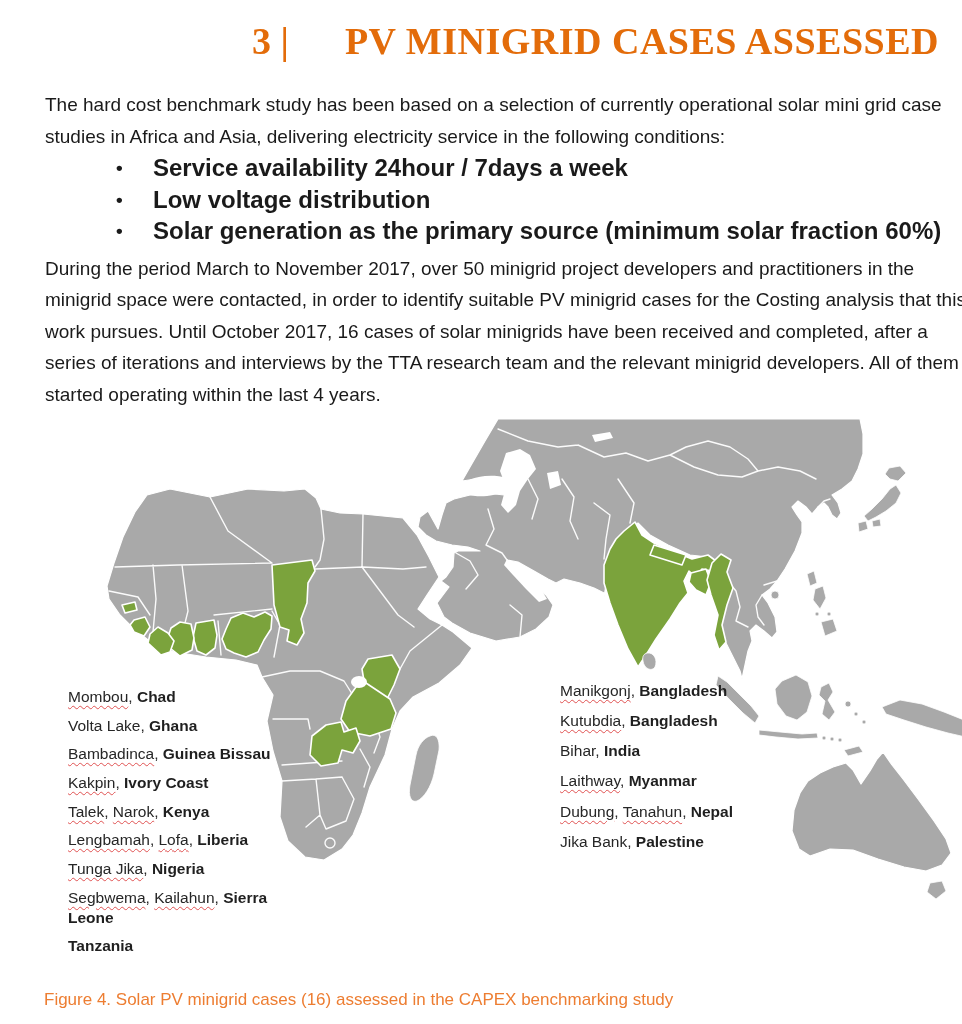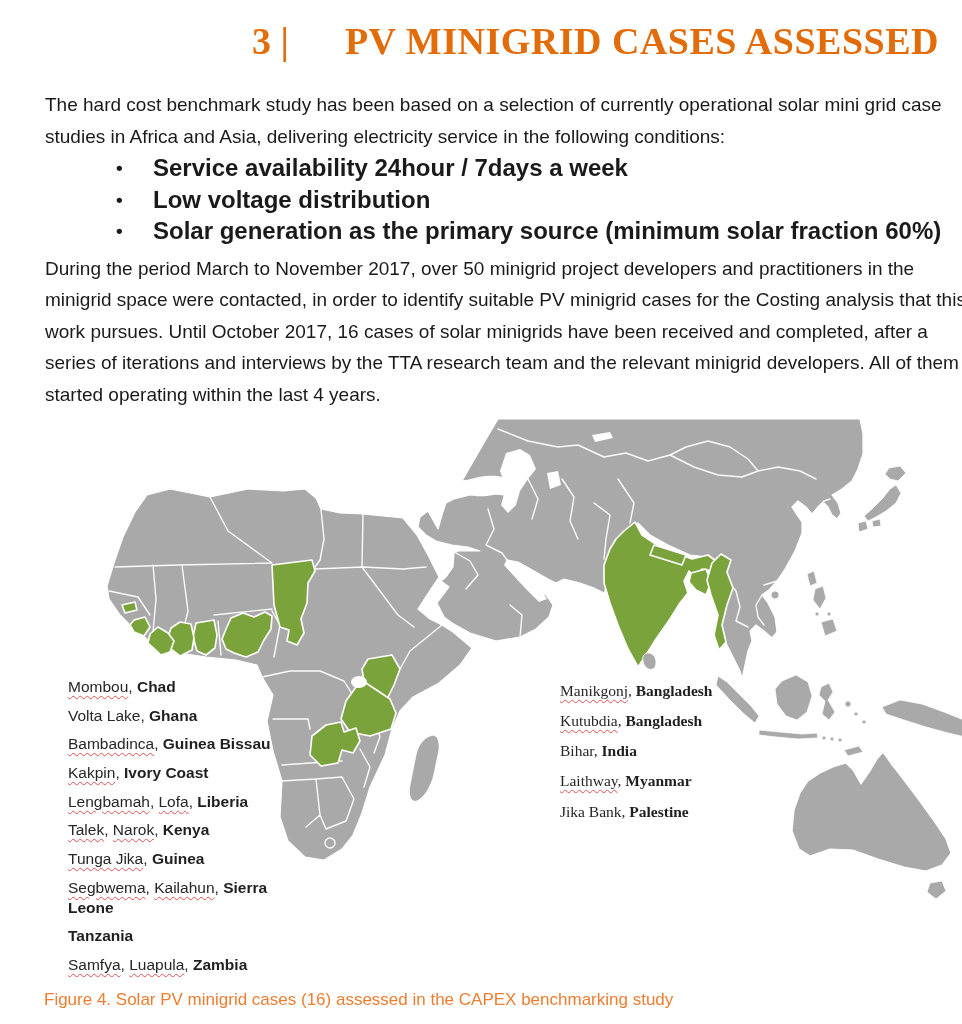--- a/index.html
+++ b/index.html
@@ -18,22 +18,22 @@
   h1.title .sec-title{display:inline-block;margin-left:56px;letter-spacing:.5px;}
   .bodytext{margin:0 14px 0 15px;font-size:19px;line-height:31.5px;}
   .intro{margin-top:27px;}
   .bullets{margin:0 14px 0 0;}
   .bullet-item{position:relative;padding-left:123px;font-size:24px;line-height:31.5px;font-weight:bold;}
   .bullet-item::before{content:"\2022";position:absolute;left:86px;top:0;font-size:19px;}
   .para2{margin-top:6px;}
   .figure{position:relative;width:930px;height:557px;margin:9px 0 0 28px;}
   .figure svg{position:absolute;left:0;top:0;}
   .case-list{position:absolute;font-size:15.5px;line-height:1.3;color:#262626;}
-  .case-list.africa{left:10px;top:258px;width:206px;}
-  .case-list.asia{left:502px;top:262px;width:230px;font-family:Liberation Serif, serif;}
+  .case-list.africa{left:10px;top:268px;width:206px;}
+  .case-list.asia{left:502px;top:262px;width:230px;}
   .africa .case-item{margin-bottom:8.5px;}
   .asia .case-item{margin-bottom:10px;}
   .case-item .country{font-weight:bold;color:#1f1f1f;}
   .case-item .place{text-decoration:underline;text-decoration-style:wavy;text-decoration-color:var(--squiggle);text-decoration-thickness:1px;text-underline-offset:3px;}
   .caption{margin:14px 0 0 14px;font-size:17px;font-weight:normal;color:var(--caption-color);}
   .land{fill:var(--land);stroke:#fff;stroke-width:1.2;stroke-linejoin:round;}
   .isle{fill:var(--land);stroke:#fff;stroke-width:0.8;stroke-linejoin:round;}
   .hl{fill:var(--green);stroke:#fff;stroke-width:1.6;stroke-linejoin:round;}
   .bdr{fill:none;stroke:#fff;stroke-width:1.4;stroke-linejoin:round;stroke-linecap:round;opacity:.95;}
   .sea{fill:#fff;stroke:none;}
@@ -116,31 +116,31 @@
       <circle class="isle" cx="922" cy="340" r="2"></circle>
       <path class="land" d="M742,374 L750,362 L762,354 L775,348 L788,344 L795,351 L803,365 L812,352 L819,340 L825,333 L834,346 L845,360 L860,380 L876,402 L888,420 L893,434 L884,446 L868,452 L846,448 L820,440 L795,431 L772,430 L752,437 L741,430 L734,412 L736,391 Z"></path>
       <path class="isle" d="M872,464 L884,462 L888,472 L878,480 L869,473 Z"></path>
     </svg>
 
     <div class="case-list africa">
         <div class="case-item"><span class="place">Mombou</span><span>, </span><span class="country">Chad</span></div>
         <div class="case-item"><span>Volta Lake, </span><span class="country">Ghana</span></div>
         <div class="case-item"><span class="place">Bambadinca</span><span>, </span><span class="country">Guinea Bissau</span></div>
         <div class="case-item"><span class="place">Kakpin</span><span>, </span><span class="country">Ivory Coast</span></div>
+        <div class="case-item"><span class="place">Talek</span><span>, </span><span class="place">Narok</span><span>, </span><span class="country">Kenya</span></div>
         <div class="case-item"><span class="place">Lengbamah</span><span>, </span><span class="place">Lofa</span><span>, </span><span class="country">Liberia</span></div>
-        <div class="case-item"><span class="place">Talek</span><span>, </span><span class="place">Narok</span><span>, </span><span class="country">Kenya</span></div>
-        <div class="case-item"><span class="place">Tunga Jika</span><span>, </span><span class="country">Guinea</span></div>
+        <div class="case-item"><span class="place">Tunga Jika</span><span>, </span><span class="country">Nigeria</span></div>
         <div class="case-item"><span class="place">Segbwema</span><span>, </span><span class="place">Kailahun</span><span>, </span><span class="country">Sierra Leone</span></div>
         <div class="case-item"><span class="country">Tanzania</span></div>
-        <div class="case-item"><span class="place">Samfya</span><span>, </span><span class="place">Luapula</span><span>, </span><span class="country">Zambia</span></div>
       </div>
     <div class="case-list asia">
         <div class="case-item"><span class="place">Manikgonj</span><span>, </span><span class="country">Bangladesh</span></div>
         <div class="case-item"><span class="place">Kutubdia</span><span>, </span><span class="country">Bangladesh</span></div>
         <div class="case-item"><span>Bihar, </span><span class="country">India</span></div>
         <div class="case-item"><span class="place">Laithway</span><span>, </span><span class="country">Myanmar</span></div>
+        <div class="case-item"><span class="place">Dubung</span><span>, </span><span class="place">Tanahun</span><span>, </span><span class="country">Nepal</span></div>
         <div class="case-item"><span>Jika Bank, </span><span class="country">Palestine</span></div>
       </div>
   </div>
 
   <p class="caption">Figure 4. Solar PV minigrid cases (16) assessed in the CAPEX benchmarking study</p>
 
 </div>
 
 </body></html>

